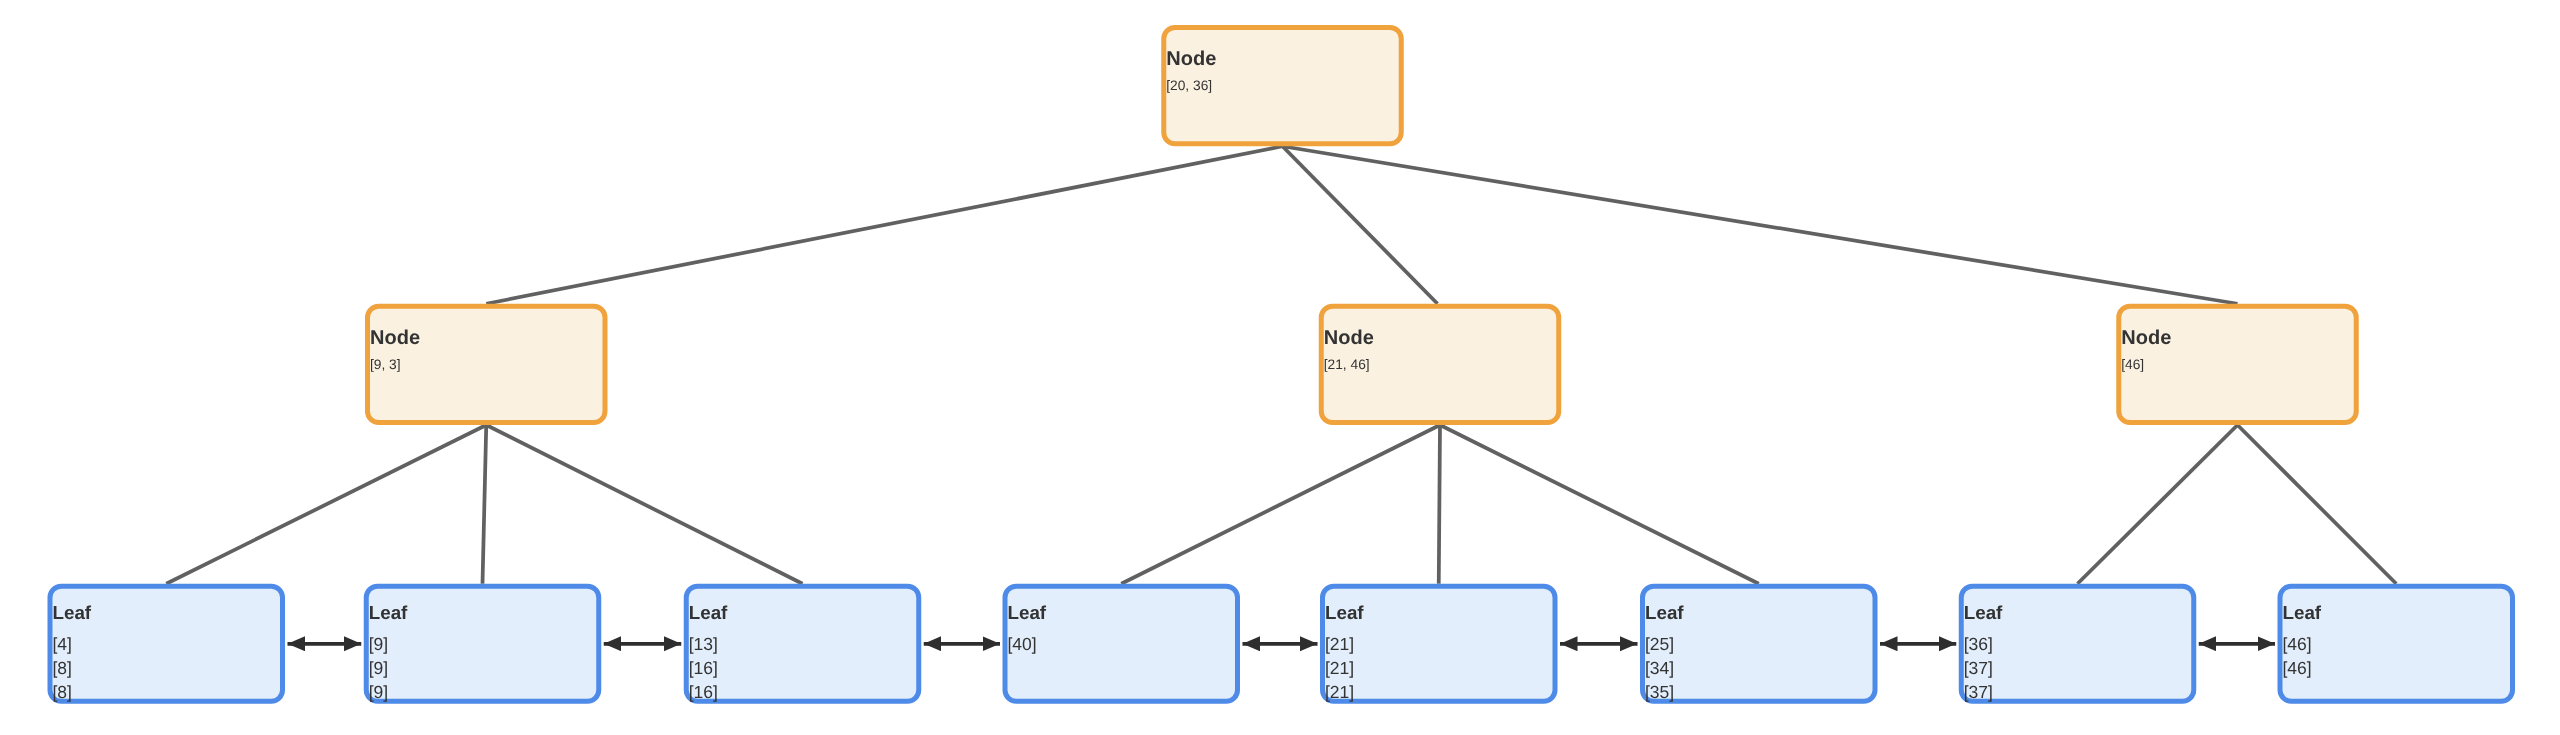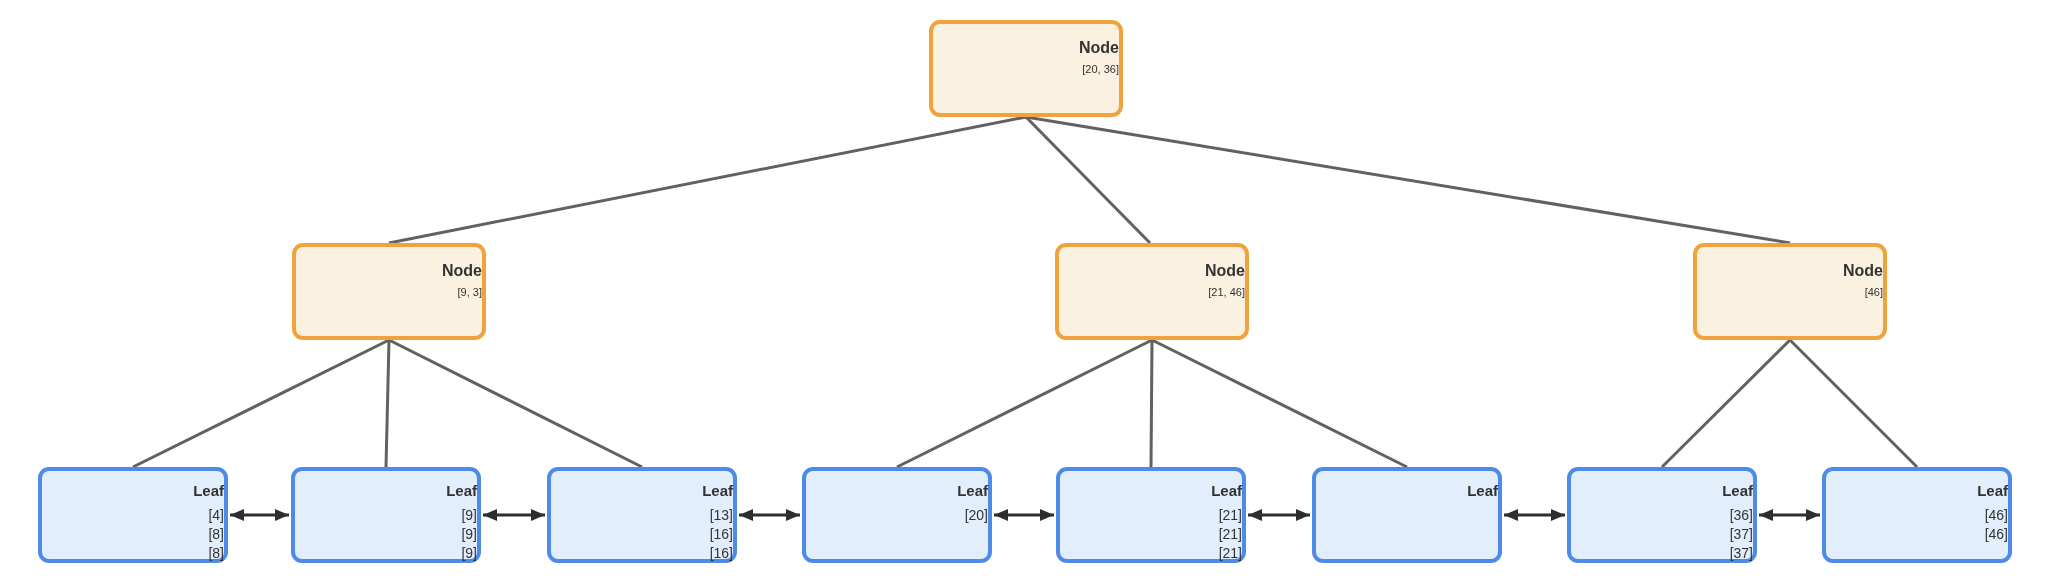--- a/index.html
+++ b/index.html
@@ -15,21 +15,21 @@
     position: absolute;
     left: 0; top: 0;
     width: 2048px; height: 588px;
   }
   .edge { stroke: #616161; stroke-width: 3; fill: none; }
   .leaf-link { stroke: #2e2e2e; stroke-width: 3; fill: none; }
   .box {
     position: absolute;
     box-sizing: border-box;
     border-radius: 11px;
-    text-align: right;
+    text-align: left;
     color: #333333;
   }
   .internal {
     background: #faf1e1;
     border: 4px solid #f0a23c;
     padding-top: 13px;
   }
   .leafbox {
     background: #e2eefb;
     border: 4px solid #4e8be8;
@@ -128,33 +128,38 @@
     <div class="node-title">Leaf</div>
     <div class="leaf-values">
         <div>[13]</div>
         <div>[16]</div>
         <div>[16]</div>
       </div>
   </div>
   <div class="box leafbox" style="left:802px;top:467px;width:190px;height:96px;">
     <div class="node-title">Leaf</div>
     <div class="leaf-values">
-        <div>[20]</div>
+        <div>[40]</div>
       </div>
   </div>
   <div class="box leafbox" style="left:1056px;top:467px;width:190px;height:96px;">
     <div class="node-title">Leaf</div>
     <div class="leaf-values">
         <div>[21]</div>
         <div>[21]</div>
         <div>[21]</div>
       </div>
   </div>
   <div class="box leafbox" style="left:1312px;top:467px;width:190px;height:96px;">
     <div class="node-title">Leaf</div>
+    <div class="leaf-values">
+        <div>[25]</div>
+        <div>[34]</div>
+        <div>[35]</div>
+      </div>
   </div>
   <div class="box leafbox" style="left:1567px;top:467px;width:190px;height:96px;">
     <div class="node-title">Leaf</div>
     <div class="leaf-values">
         <div>[36]</div>
         <div>[37]</div>
         <div>[37]</div>
       </div>
   </div>
   <div class="box leafbox" style="left:1822px;top:467px;width:190px;height:96px;">

